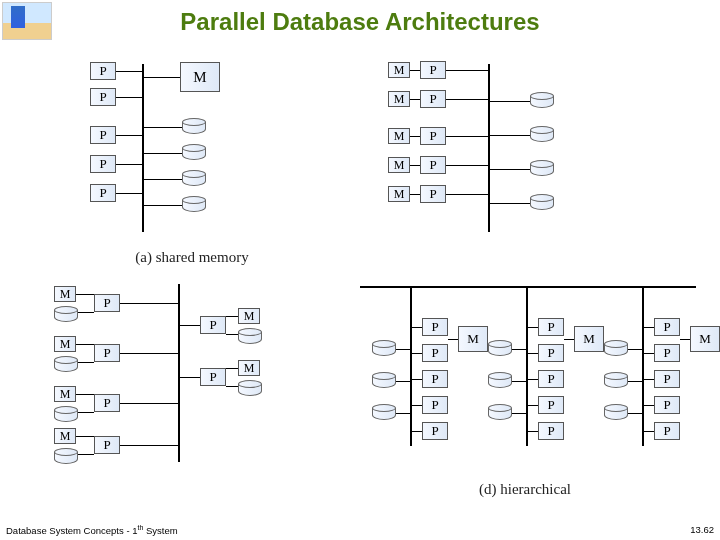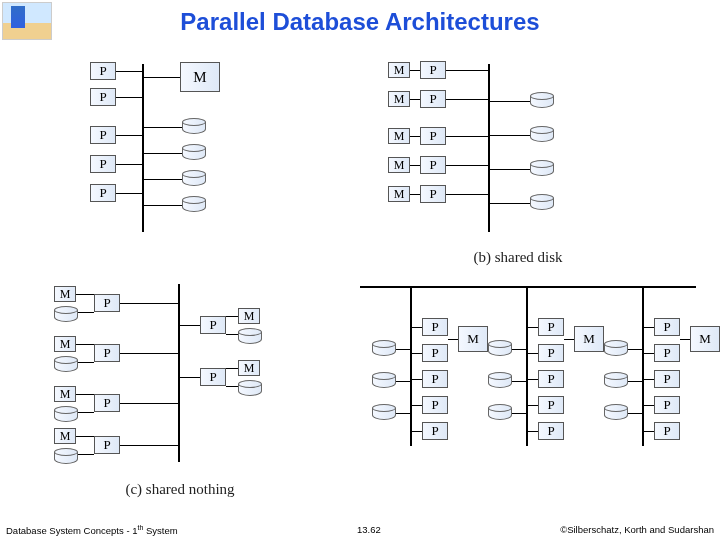--- a/index.html
+++ b/index.html
@@ -19,21 +19,21 @@
   .sail {
     position:absolute; left:8px; top:3px; width:0; height:0;
     border-left: 14px solid transparent;
     border-bottom: 22px solid;
     border-image: linear-gradient(to bottom,#e03030,#f0d000,#30c030,#3060e0) 1;
     border-right:0;
   }
   .title {
     text-align: center;
     padding-top: 8px;
-    color: #1d4ed8;
+    color: #4d7c0f;
     font-size: 24px;
     font-weight: bold;
   }
   .figure-area {
     position: absolute;
     top: 48px; left: 0; right: 0; bottom: 26px;
   }
   .quad { position: absolute; }
   .qa { left: 62px;  top: 8px;   width: 260px; height: 210px; }
   .qb { left: 368px; top: 8px;   width: 300px; height: 210px; }
@@ -143,20 +143,21 @@
         <div class="top"></div>
       </div>
     <div class="disk" style="left:120px; top:140px;">
         <div class="body"></div>
         <div class="top"></div>
       </div>
     <div class="wire" style="left:82px; top:71px; width:38px;"></div>
     <div class="wire" style="left:82px; top:97px; width:38px;"></div>
     <div class="wire" style="left:82px; top:123px; width:38px;"></div>
     <div class="wire" style="left:82px; top:149px; width:38px;"></div>
+    <div class="caption">(a) shared memory</div>
   </div>
 
   <div class="quad qb">
     <div class="bus-v" style="left:120px; top:8px; height:168px;"></div>
 
     <div class="box msm" style="left:20px; top:6px;">
         <span>M</span>
       </div>
     <div class="box p" style="left:52px; top:5px;">
         <span>P</span>
@@ -209,21 +210,20 @@
         <div class="top"></div>
       </div>
     <div class="disk" style="left:162px; top:138px;">
         <div class="body"></div>
         <div class="top"></div>
       </div>
     <div class="wire" style="left:122px; top:45px; width:40px;"></div>
     <div class="wire" style="left:122px; top:79px; width:40px;"></div>
     <div class="wire" style="left:122px; top:113px; width:40px;"></div>
     <div class="wire" style="left:122px; top:147px; width:40px;"></div>
-    <div class="caption">(b) shared disk</div>
   </div>
 
   <div class="quad qc">
     <div class="bus-v" style="left:128px; top:6px; height:178px;"></div>
 
     <div class="box msm" style="left:4px; top:8px;">
         <span>M</span>
       </div>
     <div class="disk" style="left:4px; top:28px;">
         <div class="body"></div>
@@ -299,21 +299,20 @@
         <span>M</span>
       </div>
     <div class="disk" style="left:188px; top:102px;">
         <div class="body"></div>
         <div class="top"></div>
       </div>
     <div class="wire" style="left:130px; top:99px; width:20px;"></div>
     <div class="wire" style="left:176px; top:90px; width:12px;"></div>
     <div class="wire" style="left:176px; top:108px; width:12px;"></div>
 
-    <div class="caption">(c) shared nothing</div>
   </div>
 
   <div class="quad qd">
     <div class="bus-h" style="left:10px; top:8px; width:336px;"></div>
     <div class="bus-v" style="left:60px;  top:8px; height:30px;"></div>
     <div class="bus-v" style="left:176px; top:8px; height:30px;"></div>
     <div class="bus-v" style="left:292px; top:8px; height:30px;"></div>
 
     <div class="bus-v" style="left:60px; top:38px; height:130px;"></div>
     <div class="box p" style="left:72px; top:40px;">
@@ -431,23 +430,23 @@
         <div class="top"></div>
       </div>
     <div class="disk" style="left:254px; top:126px;">
         <div class="body"></div>
         <div class="top"></div>
       </div>
     <div class="wire" style="left:278px; top:71px;  width:14px;"></div>
     <div class="wire" style="left:278px; top:103px; width:14px;"></div>
     <div class="wire" style="left:278px; top:135px; width:14px;"></div>
 
+    <div class="caption">(d) hierarchical</div>
   </div>
 
 </div>
 
 <div class="footer">
   <span>
     <span>Database System Concepts - 1</span><sup>th</sup><span> System</span>
   </span>
   <span>13.62</span>
-  <span>©Silberschatz, Korth and Sudarshan</span>
 </div>
 
 </body></html>

